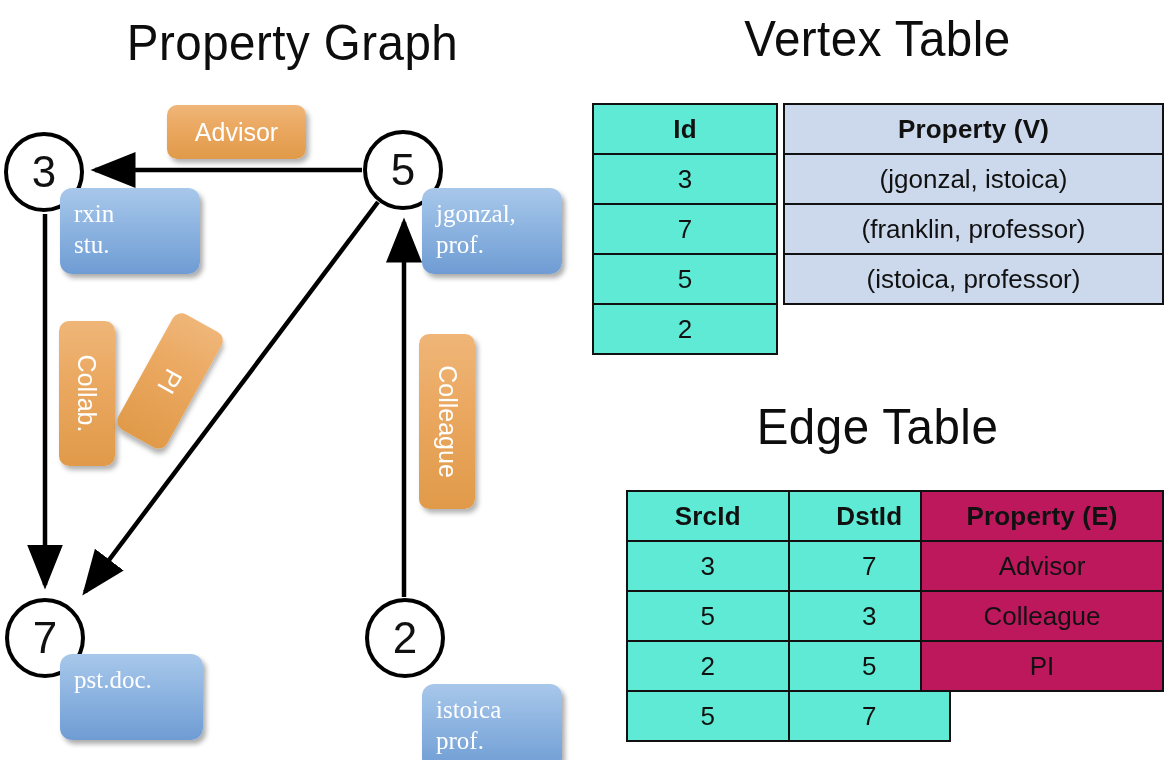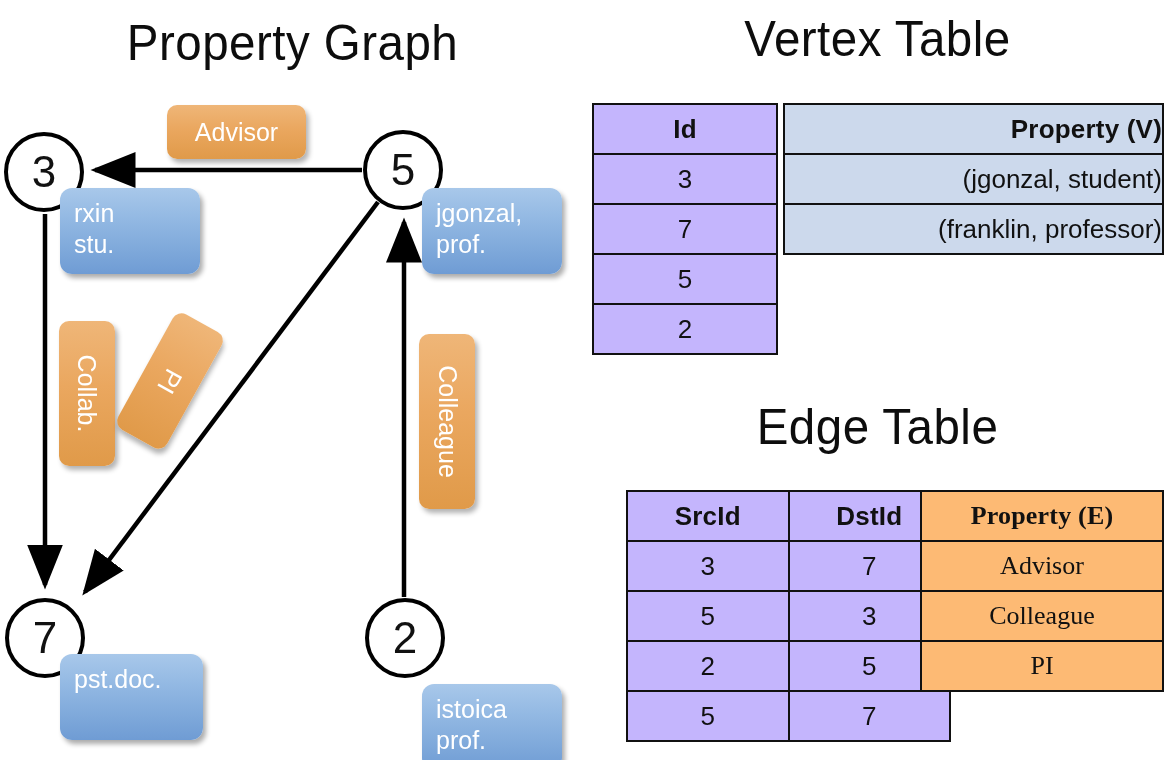--- a/index.html
+++ b/index.html
@@ -68,21 +68,21 @@
 
   
   .prop-box {
     position: absolute;
     border-radius: 12px;
     background: linear-gradient(to bottom, #a8c8ea 0%, #93b9e3 35%, #6f9cd4 100%);
     box-shadow: 3px 4px 5px rgba(0,0,0,0.33);
     color: #ffffff;
     font-size: 25px;
     font-weight: 300;
-    font-family: Liberation Sans, sans-serif;
+    font-family: Liberation Serif, serif;
     line-height: 1.25;
     padding: 10px 14px;
     box-sizing: border-box;
     z-index: 4;
   }
   #prop-rxin     { left: 60px;  top: 188px; width: 140px; height: 86px; }
   #prop-franklin { left: 422px; top: 188px; width: 140px; height: 86px; }
   #prop-jgonzal  { left: 60px;  top: 654px; width: 143px; height: 86px; }
   #prop-istoica  { left: 422px; top: 684px; width: 140px; height: 86px; }
 
@@ -135,28 +135,28 @@
     font-size: 26px;
     color: #111;
     table-layout: fixed;
   }
   .tbl td, .tbl th {
     border: 2.5px solid #111;
     text-align: center;
     padding: 0;
     height: 48px;
     font-weight: 300;
-    background: #c4b5fd;
+    background: #5eead4;
   }
   .tbl th {
     font-weight: bold;
     letter-spacing: 0.2px;
   }
-  .tbl.fill-blue td, .tbl.fill-blue th { background: #ccd9ec; text-align: right; }
-  .tbl.fill-orange td, .tbl.fill-orange th { background: #fdba74; font-family: Liberation Serif, serif; }
+  .tbl.fill-blue td, .tbl.fill-blue th { background: #ccd9ec; }
+  .tbl.fill-orange td, .tbl.fill-orange th { background: #be185d; }
 
   
   #vertex-id-table       { left: 592px; top: 103px; width: 186px; }
   #vertex-property-table { left: 783px; top: 103px; width: 381px; }
   
   #edge-src-dst-table    { left: 592px; top: 490px; width: 325px; margin-left: 34px; }
   #edge-property-table   { left: 920px; top: 490px; width: 244px; }
   #edge-src-dst-table col.c { width: 50%; }
 </style>
 </head>
@@ -254,24 +254,27 @@
     </tr>
   </tbody>
 </table>
 
 <table class="tbl fill-blue" id="vertex-property-table">
   <tbody>
     <tr>
       <th>Property (V)</th>
     </tr>
     <tr>
-      <td>(jgonzal, student)</td>
+      <td>(jgonzal, istoica)</td>
     </tr>
     <tr>
       <td>(franklin, professor)</td>
+    </tr>
+    <tr>
+      <td>(istoica, professor)</td>
     </tr>
   </tbody>
 </table>
 
 <table class="tbl" id="edge-src-dst-table">
   <colgroup>
       <col class="c">
       <col class="c">
     </colgroup>
   <tbody>

